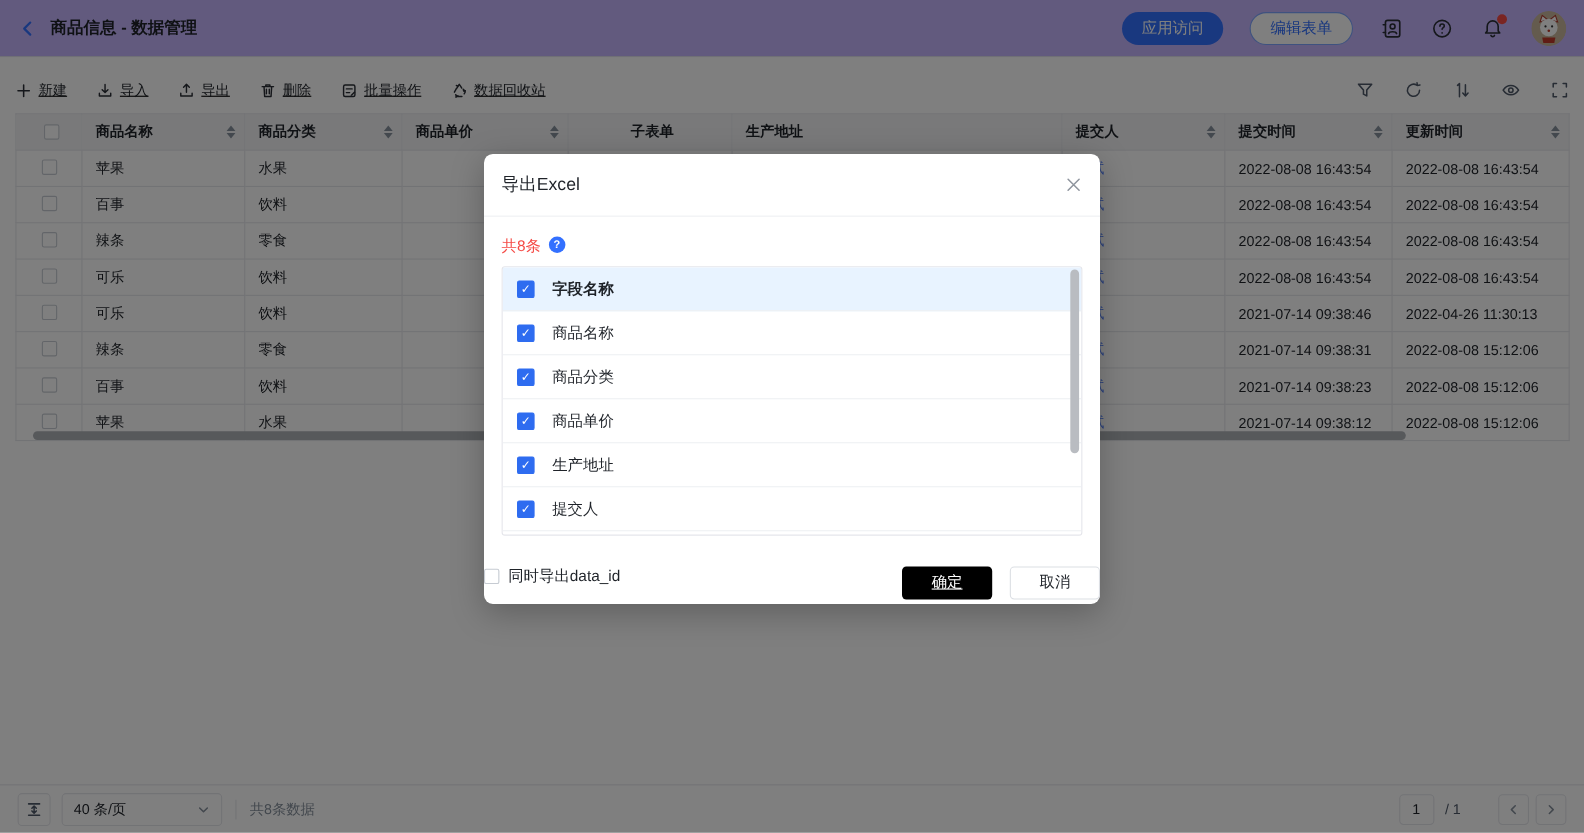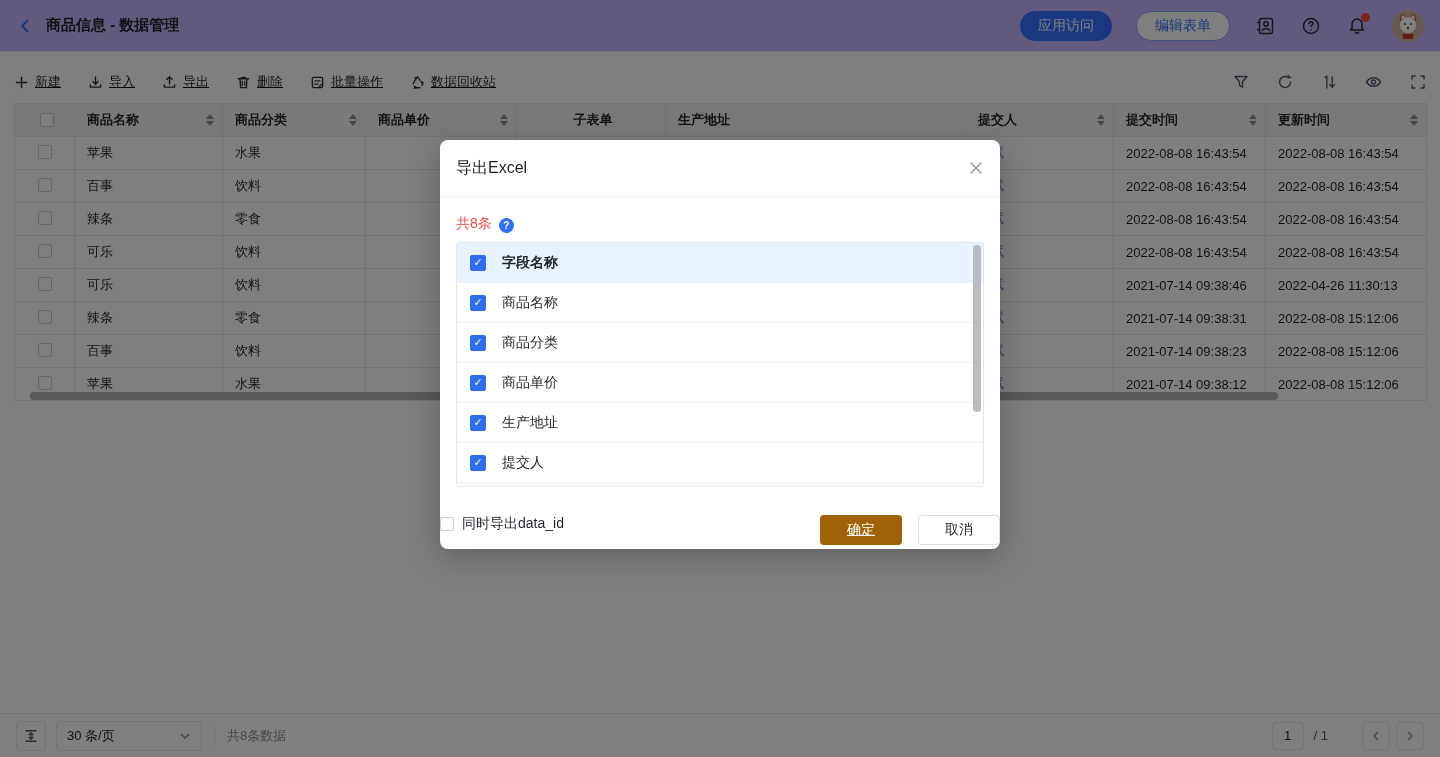--- a/index.html
+++ b/index.html
@@ -78,39 +78,39 @@
 
   
   .overlay{position:absolute;inset:0;background:rgba(0,0,0,0.5);z-index:10;}
   .modal{position:absolute;left:440px;top:140px;width:560px;height:409px;background:#fff;
     border-radius:8px;z-index:11;box-shadow:0 8px 30px rgba(0,0,0,.25);}
   .modal-head{height:57px;display:flex;align-items:center;justify-content:space-between;
     padding:0 16px;border-bottom:1px solid var(--border-light);}
   .modal-title{font-size:16px;color:var(--text);}
   .close{cursor:pointer;display:flex;}
   .modal-body{padding:16px;}
-  .count-row{display:flex;align-items:flex-end;gap:7px;margin-top:2px;}
+  .count-row{display:flex;align-items:flex-start;gap:7px;margin-top:2px;}
   .count{font-size:14px;color:var(--red);}
   .help-badge{width:15px;height:15px;border-radius:50%;background:var(--accent);color:#fff;
     font-size:10px;font-weight:bold;display:flex;align-items:center;justify-content:center;cursor:pointer;}
   .subtitle{font-size:14px;color:var(--text);margin-top:16px;}
   .field-list{margin-top:9px;border:1px solid var(--border);border-radius:3px;height:245px;
     overflow:hidden;position:relative;}
   .field-row{height:40px;display:flex;align-items:center;gap:16px;padding:0 13px;
     border-bottom:1px solid var(--border-light);font-size:14px;color:var(--text);cursor:pointer;}
   .field-row.head{background:var(--hl);font-weight:bold;}
   .cb.checked{background:#2e6cf0;border-color:#2e6cf0;color:#fff;font-size:11px;font-weight:bold;
     display:inline-flex;align-items:center;justify-content:center;width:16px;height:16px;}
   .vthumb{position:absolute;right:2px;top:2px;width:8px;height:167px;border-radius:4px;
     background:#b9bcc1;}
   .modal-foot{display:flex;align-items:flex-start;padding:12px 0 0;}
   .dataid{display:flex;align-items:center;gap:8px;font-size:14px;color:var(--text);cursor:pointer;}
   .btn{height:30px;width:82px;border-radius:4px;font-size:14px;display:flex;align-items:center;
     justify-content:center;cursor:pointer;}
-  .btn-confirm{background:#a16207;color:#fff;margin-left:auto;text-decoration:underline;}
+  .btn-confirm{background:#000000;color:#fff;margin-left:auto;text-decoration:underline;}
   .btn-cancel{background:#fff;border:1px solid #dcdfe4;color:var(--text);margin-left:16px;}
   svg{display:block;}
 </style>
 </head>
 <body>
 
 <div class="app">
 
   <div class="topbar">
     <span class="back">
@@ -414,21 +414,21 @@
     </div>
   </div>
 
   <div class="pagebar">
     <span class="sq-btn">
       <svg width="16" height="16" viewBox="0 0 16 16" fill="none" stroke="#4e5969" stroke-width="1.4" stroke-linecap="round" stroke-linejoin="round">
           <path d="M3 2.8h10M3 13.2h10M8 5v6M6 6.8 8 4.8l2 2M6 9.2l2 2 2-2"></path>
         </svg>
     </span>
     <div class="select">
-      <span>30 条/页</span>
+      <span>40 条/页</span>
       <svg width="12" height="12" viewBox="0 0 12 12" fill="none" stroke="#86909c" stroke-width="1.4" stroke-linecap="round" stroke-linejoin="round">
           <path d="m2.5 4.5 3.5 3.5 3.5-3.5"></path>
         </svg>
     </div>
     <span class="vdiv"></span>
     <span class="total">共8条数据</span>
     <div class="pager">
       <span class="page-box">1</span>
       <span class="page-total">/ 1</span>
       <span class="nav-btn">

